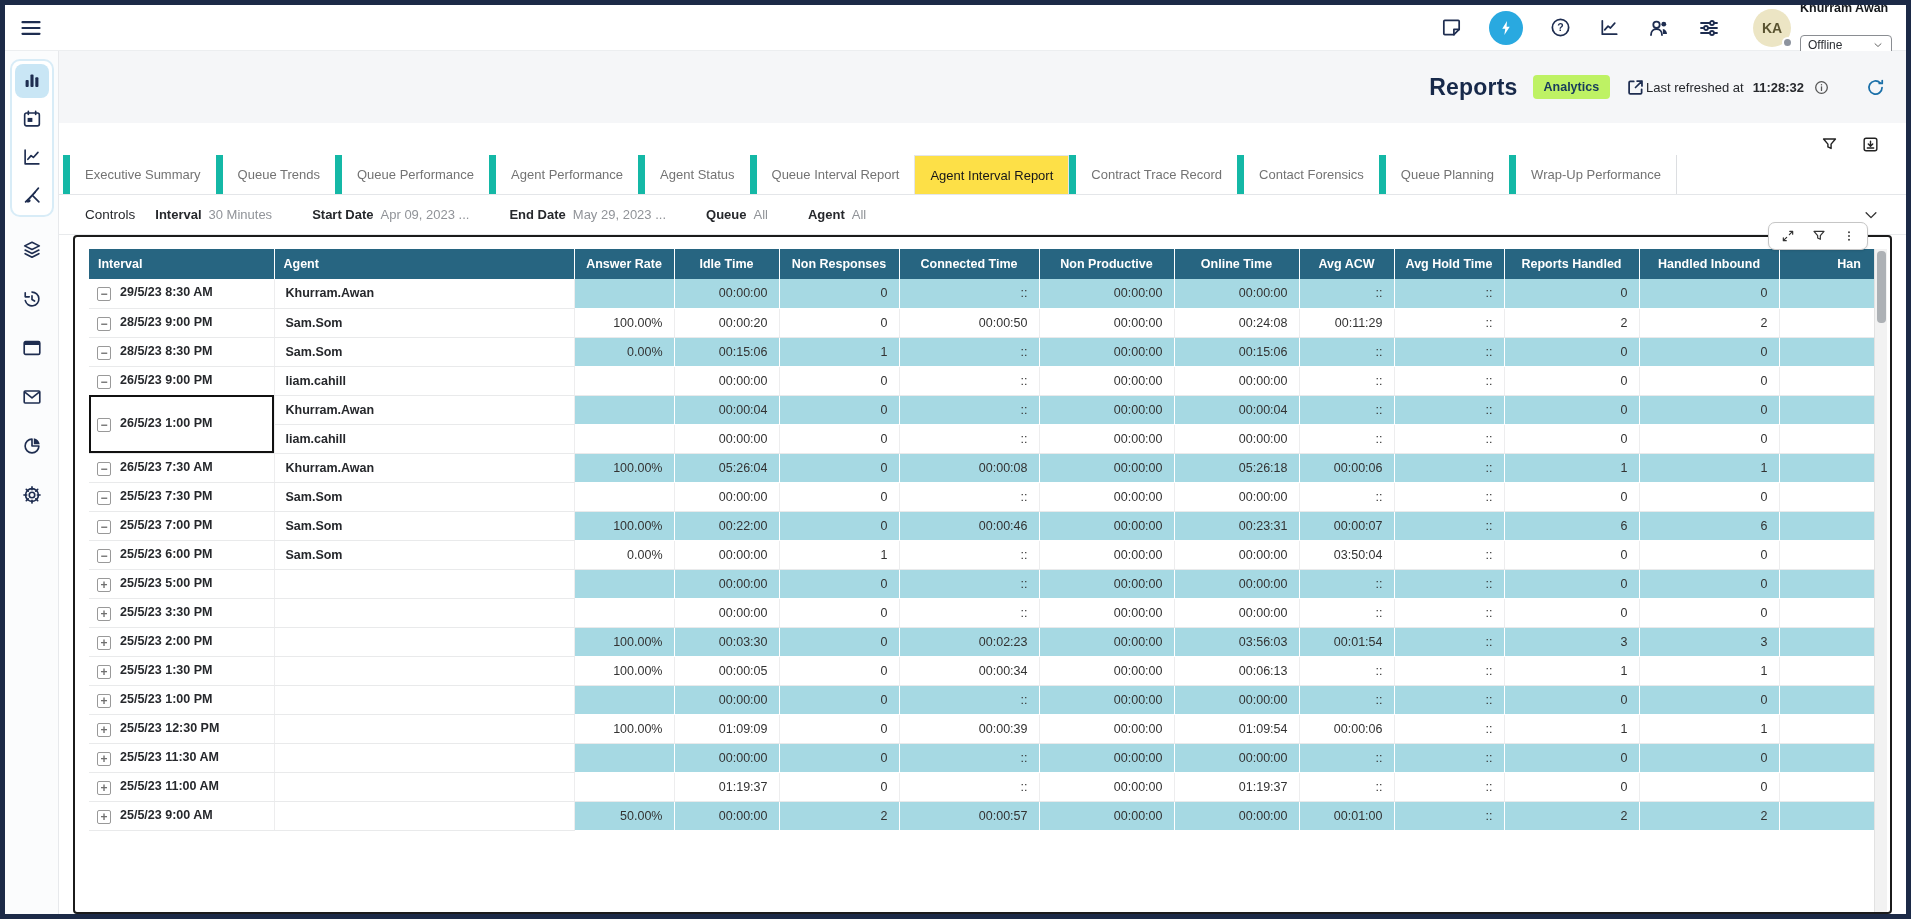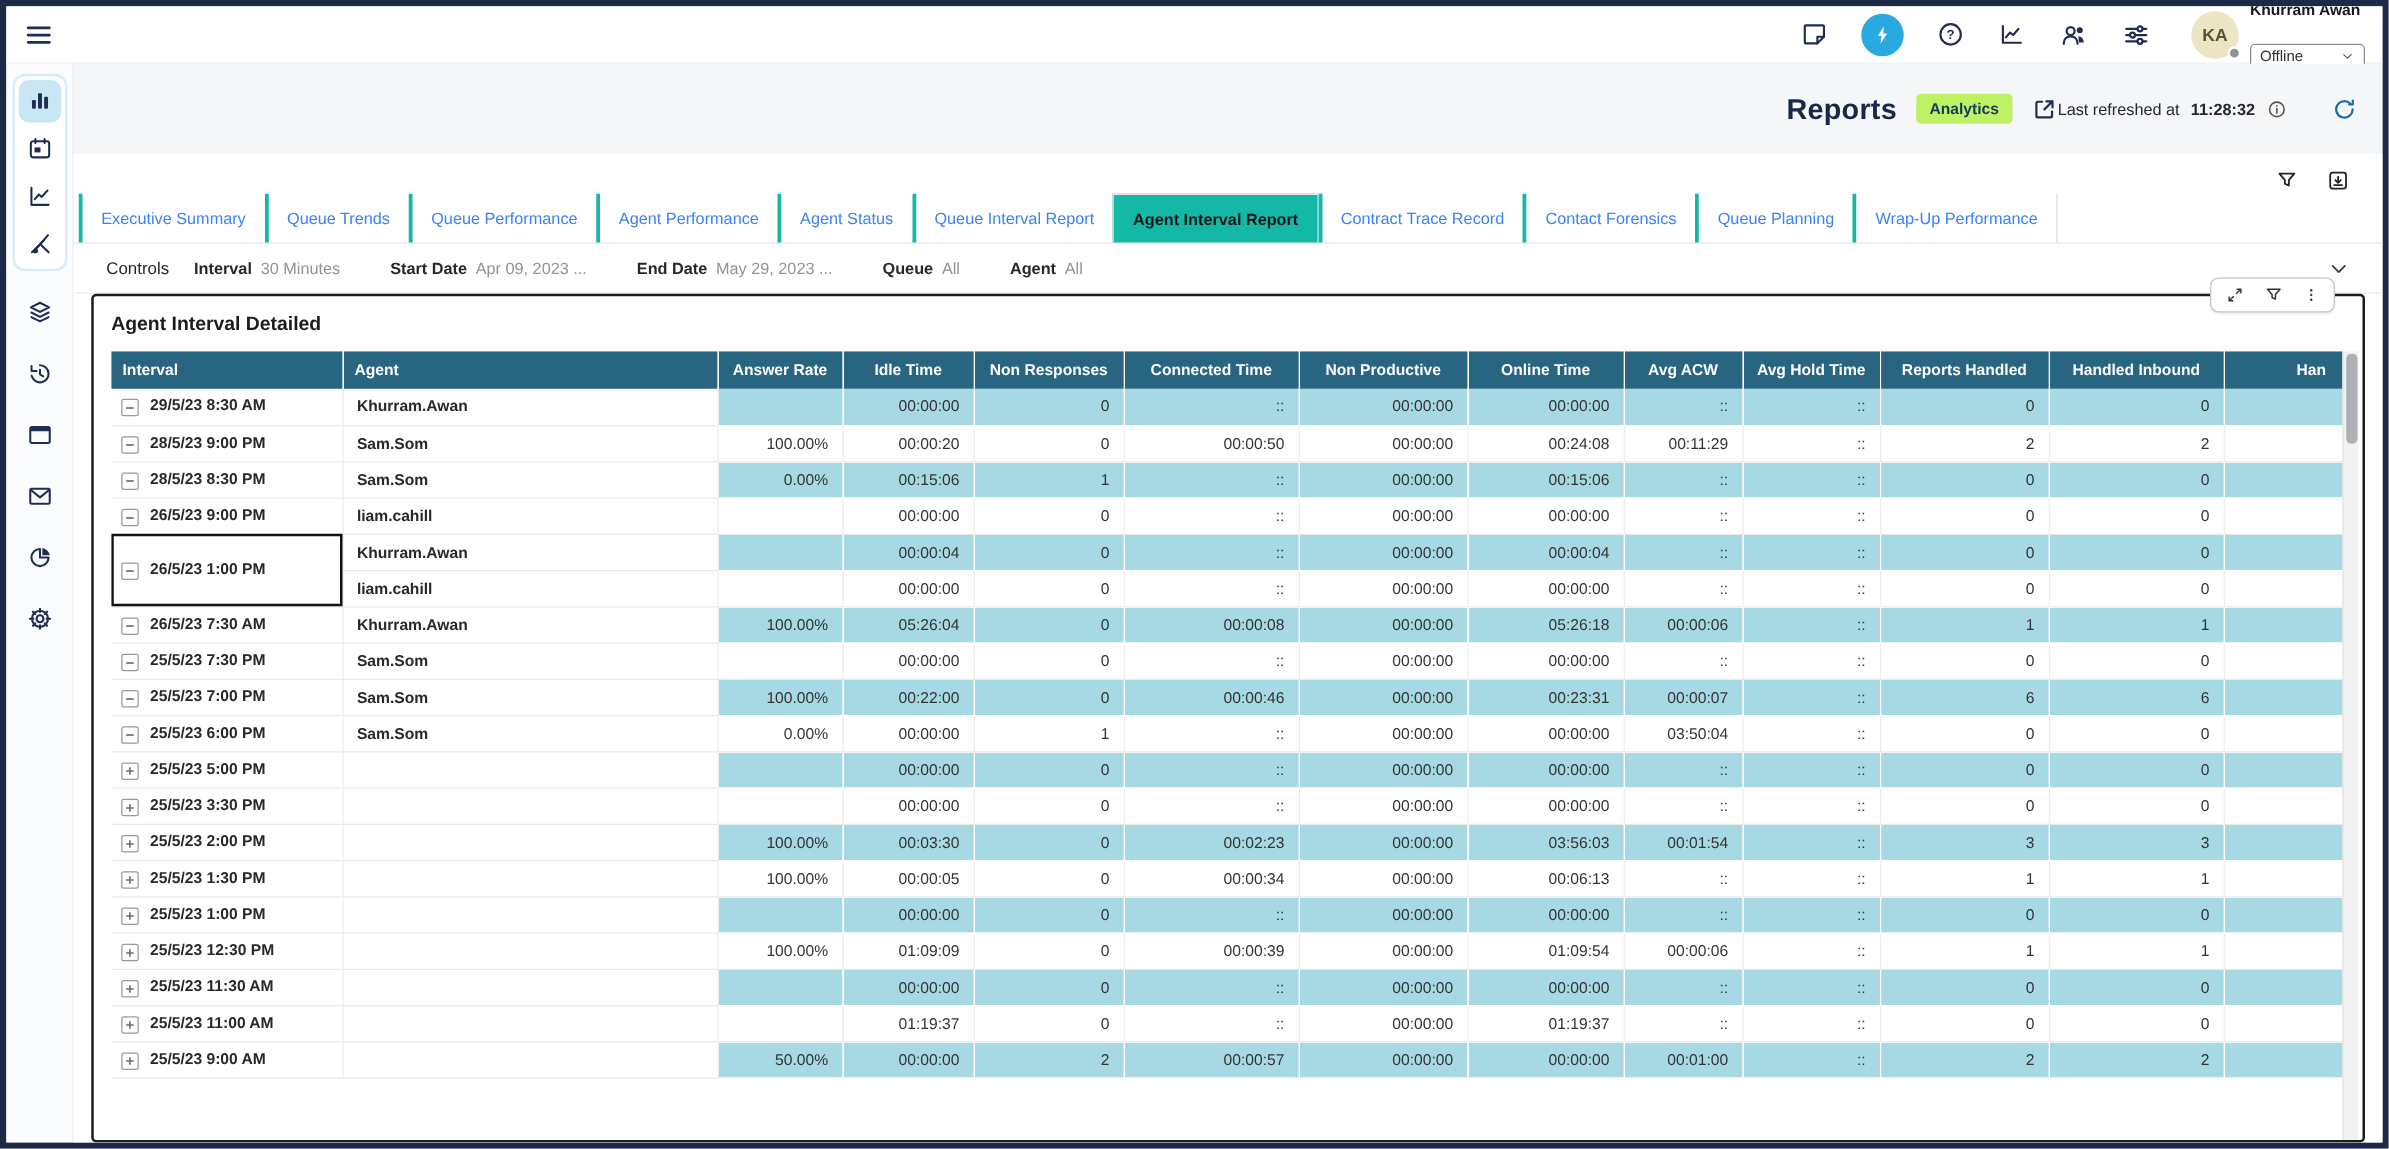--- a/index.html
+++ b/index.html
@@ -29,23 +29,23 @@
   .ph-left{display:flex;align-items:center;gap:15px;}
   .page-title{font-size:23px;font-weight:bold;color:#17294a;letter-spacing:.2px;}
   .badge{background:#bef264;color:#173a5c;font-size:12.5px;font-weight:bold;padding:5px 11px;border-radius:4px;}
   .ph-right{display:flex;align-items:center;gap:9px;font-size:13px;color:#26282c;}
   .refreshed-time{font-weight:bold;}
   .refresh-wrap{margin-left:26px;}
   
   .card{flex:1;background:#fff;display:flex;flex-direction:column;min-height:0;}
   .card-icons{display:flex;justify-content:flex-end;align-items:center;gap:22px;padding:10px 26px 0;height:32px;flex:none;}
   .tabs{display:flex;align-items:stretch;padding:0 4px;border-bottom:1px solid #e4e6e9;height:40px;flex:none;}
-  .tab{font-size:13px;color:#3b82f6;padding:0 15px;display:flex;align-items:center;border-left:3px solid #14b8a6;cursor:pointer;white-space:nowrap;}
+  .tab{font-size:13px;color:#737373;padding:0 15px;display:flex;align-items:center;border-left:7px solid #14b8a6;cursor:pointer;white-space:nowrap;}
   .tab:last-child{border-right:1px solid #dcdee1;}
-  .tab.active{color:#151619;font-weight:bold;background:#14b8a6;border:1px solid #e3e5e8;border-bottom:none;}
+  .tab.active{color:#151619;font-weight:normal;background:#fde047;border:1px solid #e3e5e8;border-bottom:none;}
   .controls{display:flex;align-items:center;gap:20px;padding:0 26px;height:40px;border-bottom:1px solid #e8eaec;font-size:13px;flex:none;}
   .controls-label{color:#26282c;font-size:13.5px;}
   .filter{display:flex;gap:7px;white-space:nowrap;}
   .f-label{font-weight:bold;color:#26282c;}
   .f-value{color:#909398;}
   .controls-chevron{margin-left:auto;}
   
   .report-title-bar{margin:16px 14px 10px;border:1px solid #d3d6da;background:#fff;display:flex;align-items:stretch;justify-content:space-between;height:38px;flex:none;}
   .report-title{font-size:16.5px;font-weight:bold;color:#17294a;align-self:center;padding-left:13px;}
   .spinner{width:17px;background:#f6f6f6;border-left:1px solid #ddd;display:flex;flex-direction:column;align-items:center;justify-content:space-between;padding:4px 0;}
@@ -323,21 +323,20 @@
             </span>
             <span class="icon-btn">
               <svg width="14" height="16" viewBox="0 0 24 24">
                   <circle cx="12" cy="5.5" r="1.6" fill="#333"></circle>
                   <circle cx="12" cy="12" r="1.6" fill="#333"></circle>
                   <circle cx="12" cy="18.5" r="1.6" fill="#333"></circle>
                 </svg>
             </span>
           </div>
           <div class="table-widget">
-            <div class="table-title">Agent Interval Detailed</div>
             <div class="table-scroll">
               <div class="table-clip">
                 <table class="grid">
                   <colgroup>
                     <col style="width:185px">
                       <col style="width:300px">
                       <col style="width:100px">
                       <col style="width:105px">
                       <col style="width:120px">
                       <col style="width:140px">

